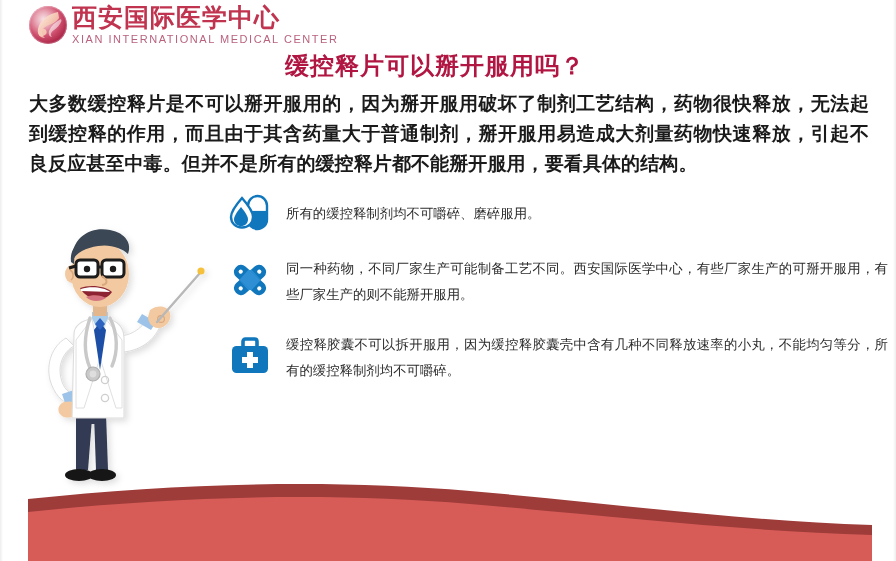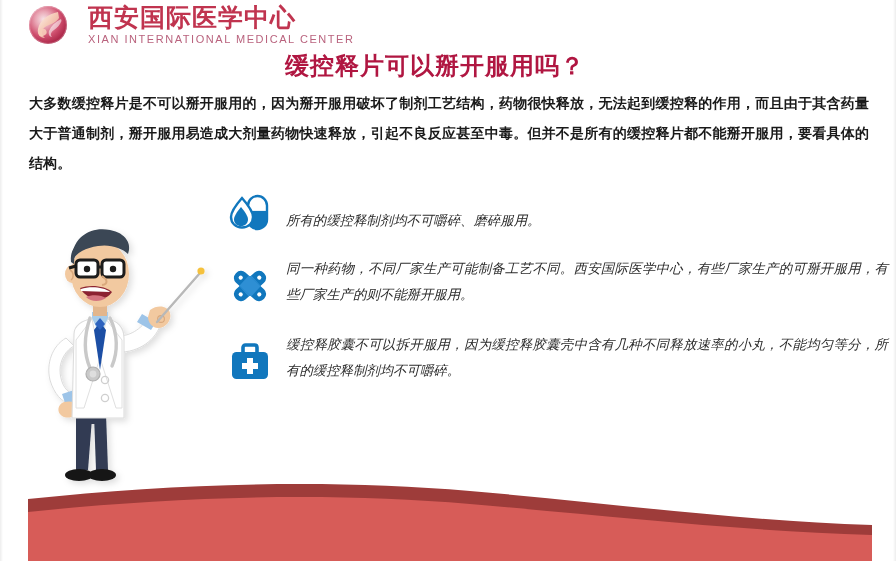--- a/index.html
+++ b/index.html
@@ -38,21 +38,21 @@
     align-items: flex-start;
   }
   .logo-mark {
     width: 40px;
     height: 40px;
     flex: 0 0 40px;
     position: relative;
     margin-top: 1px;
   }
   .logo-words {
-    margin-left: 20px;
+    margin-left: 4px;
     display: flex;
     flex-direction: column;
     justify-content: flex-start;
   }
   .logo-cn {
     font-family: "DejaVu Sans", "Liberation Sans", sans-serif;
     font-size: 25px;
     font-weight: 700;
     line-height: 28px;
     color: #c0344f;
@@ -82,40 +82,39 @@
     letter-spacing: 1px;
     white-space: nowrap;
   }
 
   
   .intro {
     position: absolute;
     left: 29px; top: 88px;
     width: 840px;
     font-family: "DejaVu Sans", "Liberation Sans", sans-serif;
-    font-size: 14px;
+    font-size: 19px;
     font-weight: 700;
     color: #1a1a1a;
     line-height: 30px;
     text-align: justify;
     text-justify: inter-ideograph;
     letter-spacing: 0.1px;
   }
 
   
   .bullets {
     position: absolute;
     left: 228px; top: 190px;
     width: 660px;
   }
   .bullet {
     display: flex;
-    align-items: flex-end;
+    align-items: center;
     margin-bottom: 16px;
-    font-style: italic;
   }
   .bullet-icon {
     flex: 0 0 44px;
     width: 44px;
     height: 44px;
     position: relative;
     margin-right: 14px;
   }
   .bullet-text {
     flex: 1 1 auto;

